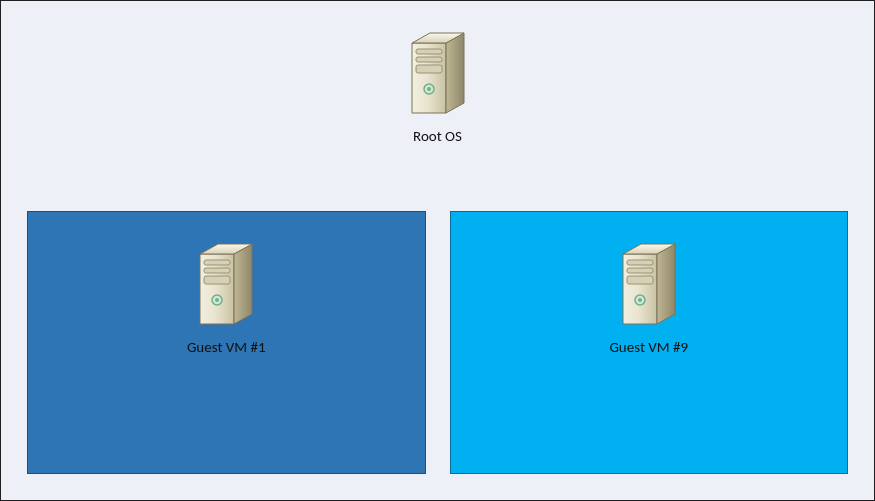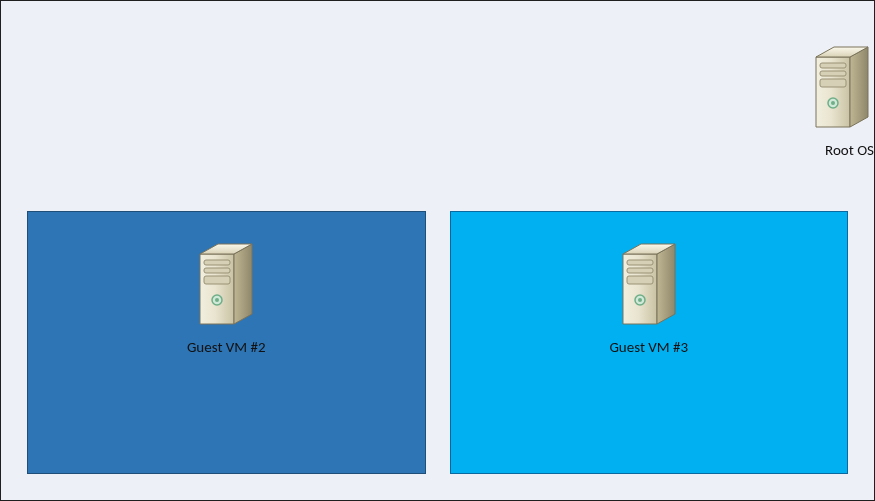--- a/index.html
+++ b/index.html
@@ -12,24 +12,24 @@
   }
   .canvas {
     width: 875px;
     height: 501px;
     background: #EEF0F7;
     border: 1px solid #1f1f1f;
     position: relative;
   }
   .root-block {
     position: absolute;
-    top: 40px;
+    top: 26px;
     left: 0;
     right: 0;
-    text-align: right;
+    text-align: center;
   }
   .root-label {
     margin-top: 6px;
     font-size: 15px;
     color: #111;
     line-height: 1.25;
   }
   .vm-row {
     position: absolute;
     left: 26px;
@@ -125,21 +125,21 @@
             <polygon points="6,16 40,16 40,86 6,86" fill="url(#bodyGrad1)" stroke="#7a735a" stroke-width="1"></polygon>
             <polygon points="40,16 58,6 58,76 40,86" fill="url(#sideGrad1)" stroke="#7a735a" stroke-width="1"></polygon>
             <polygon points="6,16 24,6 58,6 40,16" fill="url(#topGrad1)" stroke="#7a735a" stroke-width="1"></polygon>
             <rect x="10" y="22" width="26" height="5" rx="2" fill="#d6d0b6" stroke="#9a9276"></rect>
             <rect x="10" y="30" width="26" height="5" rx="2" fill="#d6d0b6" stroke="#9a9276"></rect>
             <rect x="10" y="38" width="26" height="8" rx="2" fill="#d6d0b6" stroke="#9a9276"></rect>
             <circle cx="23" cy="62" r="5" fill="#cfe8d8" stroke="#6fae87" stroke-width="1.5"></circle>
             <circle cx="23" cy="62" r="2" fill="#6fae87"></circle>
           </svg>
         </span>
-        <div class="vm-label">Guest VM #2</div>
+        <div class="vm-label">Guest VM #1</div>
       </div>
     </div>
 
     <div class="vm-box light">
       <div class="vm-inner">
         <span class="server-icon">
           <svg width="64" height="90" viewBox="0 0 64 90">
             <defs>
               <linearGradient id="bodyGrad2" x1="0" y1="0" x2="1" y2="0">
                 <stop offset="0" stop-color="#f2efe0"></stop>
@@ -158,19 +158,19 @@
             <polygon points="6,16 40,16 40,86 6,86" fill="url(#bodyGrad2)" stroke="#7a735a" stroke-width="1"></polygon>
             <polygon points="40,16 58,6 58,76 40,86" fill="url(#sideGrad2)" stroke="#7a735a" stroke-width="1"></polygon>
             <polygon points="6,16 24,6 58,6 40,16" fill="url(#topGrad2)" stroke="#7a735a" stroke-width="1"></polygon>
             <rect x="10" y="22" width="26" height="5" rx="2" fill="#d6d0b6" stroke="#9a9276"></rect>
             <rect x="10" y="30" width="26" height="5" rx="2" fill="#d6d0b6" stroke="#9a9276"></rect>
             <rect x="10" y="38" width="26" height="8" rx="2" fill="#d6d0b6" stroke="#9a9276"></rect>
             <circle cx="23" cy="62" r="5" fill="#cfe8d8" stroke="#6fae87" stroke-width="1.5"></circle>
             <circle cx="23" cy="62" r="2" fill="#6fae87"></circle>
           </svg>
         </span>
-        <div class="vm-label">Guest VM #3</div>
+        <div class="vm-label">Guest VM #9</div>
       </div>
     </div>
 
   </div>
 
 </div>
 
 </body></html>

